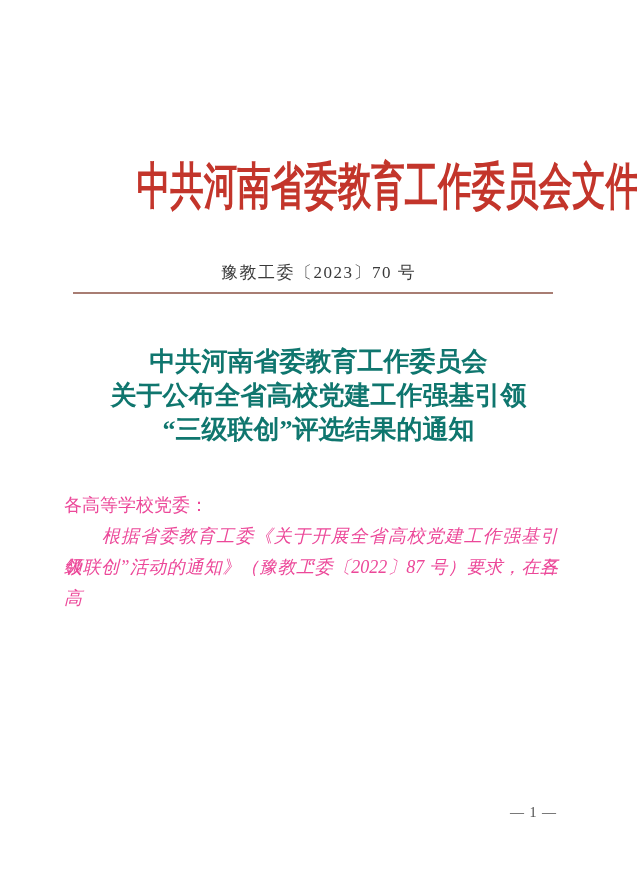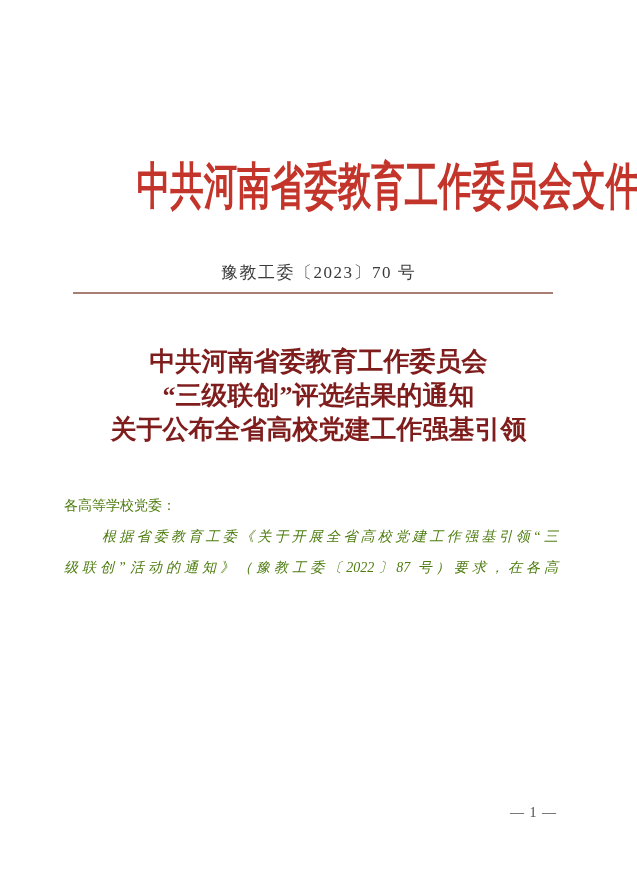--- a/index.html
+++ b/index.html
@@ -59,32 +59,32 @@
   
   .doc-title {
     position: absolute;
     top: 345px;
     left: 0;
     width: 637px;
     text-align: center;
     font-size: 26px;
     font-weight: bold;
     line-height: 34px;
-    color: #7f1d1d;
+    color: #0f766e;
     white-space: nowrap;
   }
   
   .body-text {
     position: absolute;
     top: 490px;
     left: 64px;
     width: 494px;
-    font-size: 14px;
+    font-size: 18px;
     line-height: 31px;
-    color: #4d7c0f;
+    color: #ec4899;
   }
   .bline {
     height: 31px;
   }
   .bline.just {
     text-align: justify;
     text-align-last: justify;
     font-style: italic;
   }
   .bline.indent {
@@ -111,22 +111,22 @@
   <div class="banner">
     <span class="squeeze">中共河南省委教育工作委员会文件</span>
   </div>
 
   <div class="docnum">豫教工委〔2023〕70 号</div>
 
   <div class="redline"></div>
 
   <div class="doc-title">
     <div>中共河南省委教育工作委员会</div>
+    <div>关于公布全省高校党建工作强基引领</div>
     <div>“三级联创”评选结果的通知</div>
-    <div>关于公布全省高校党建工作强基引领</div>
   </div>
 
   <div class="body-text">
     <div class="bline">各高等学校党委：</div>
     <div class="bline just indent">根据省委教育工委《关于开展全省高校党建工作强基引领“三</div>
     <div class="bline just">级联创”活动的通知》（豫教工委〔2022〕87 号）要求，在各高</div>
   </div>
 
   <div class="pagenum">— 1 —</div>
 

